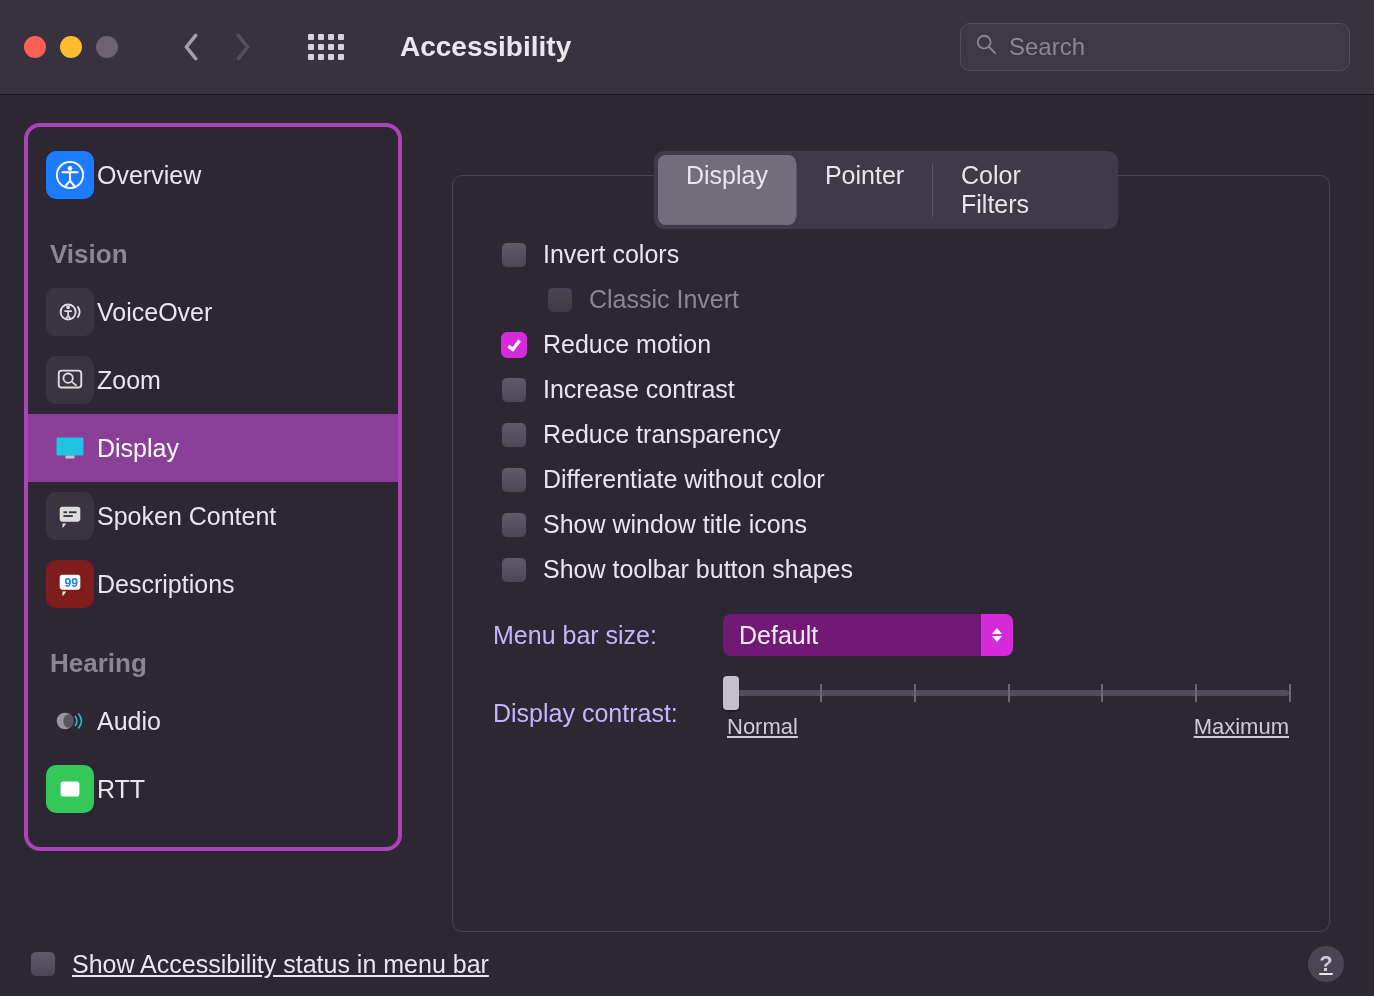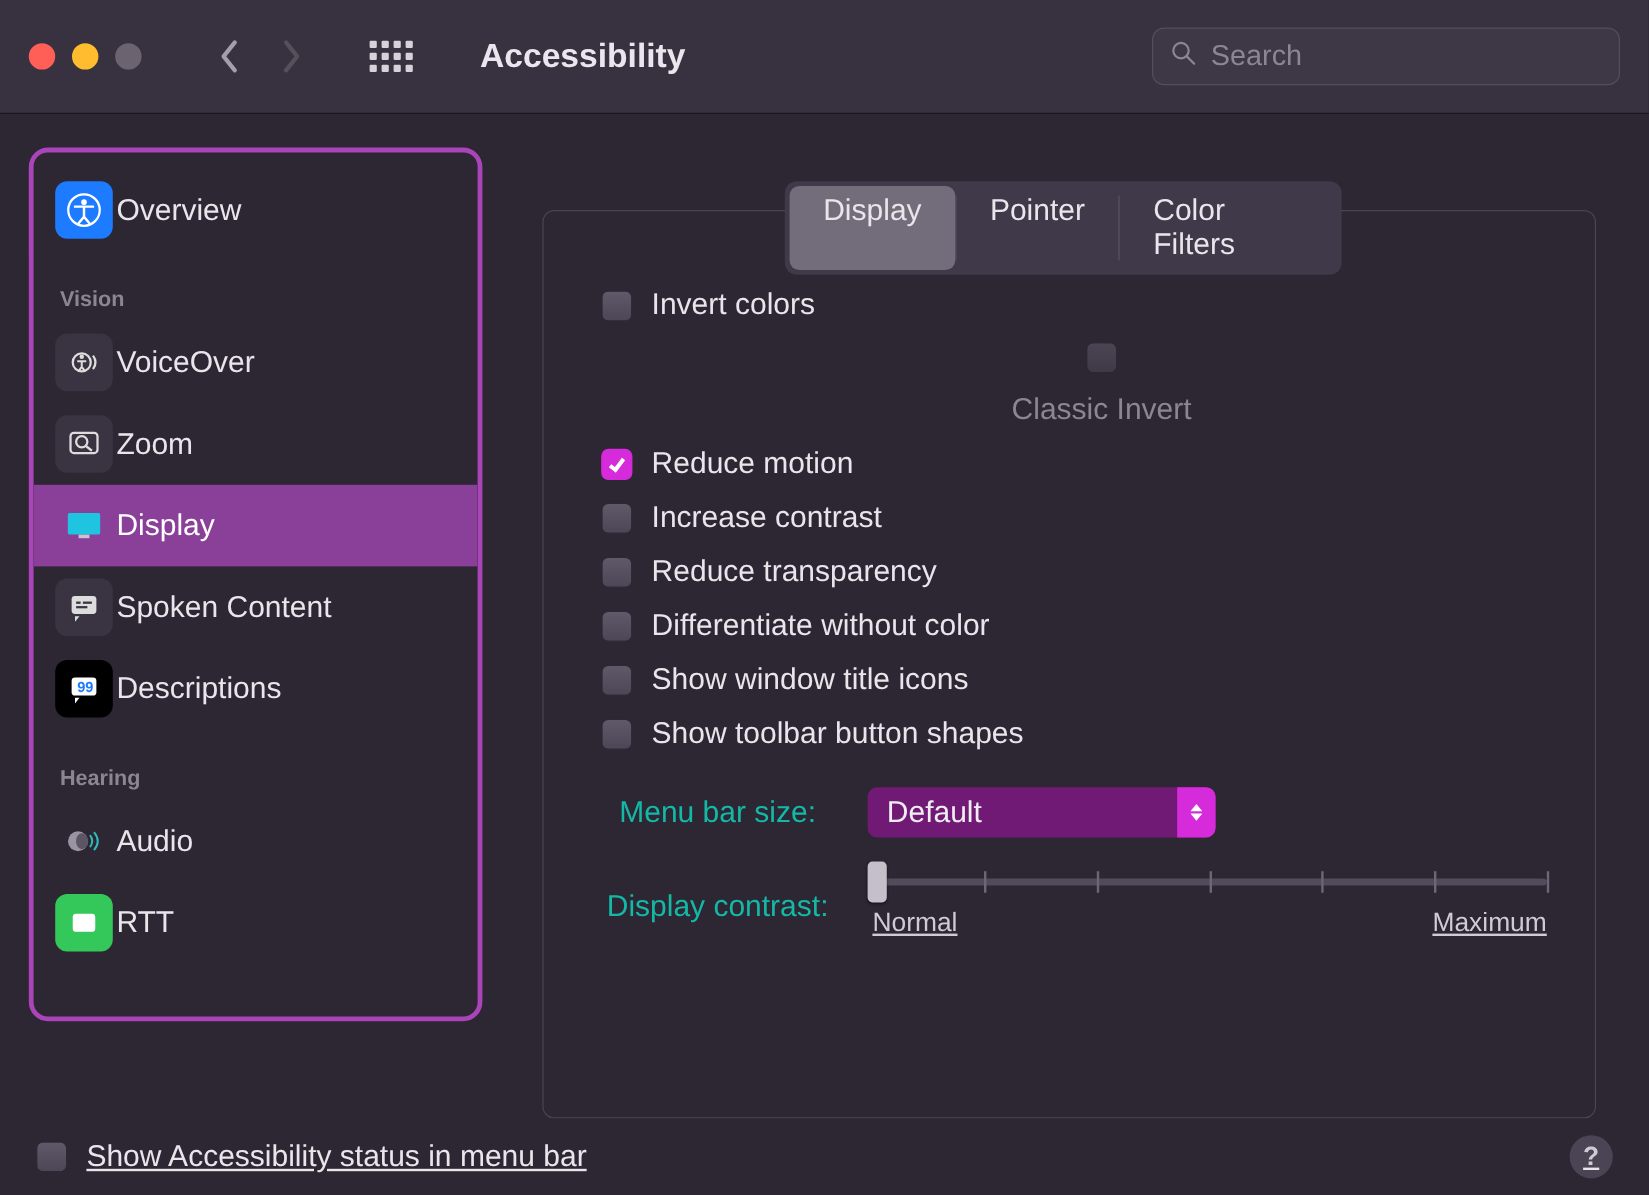--- a/index.html
+++ b/index.html
@@ -101,21 +101,21 @@
     padding: 10px 18px;
     cursor: default;
   }
   .sb-item.selected { background: #8a3f99; }
   .sb-item .label { font-size: 25px; color: #e8e5eb; }
   .sb-item.selected .label { color: #fff; font-weight:500; }
 
   .sb-group {
     padding: 30px 22px 8px 22px;
     color: #8c8592;
-    font-size: 18px;
+    font-size: 26px;
     font-weight: 600;
   }
 
   .sb-icon {
     width: 48px; height: 48px;
     border-radius: 10px;
     display: flex; align-items:center; justify-content:center;
     flex-shrink: 0;
   }
   .sb-icon svg { width: 30px; height: 30px; }
@@ -159,41 +159,41 @@
   }
 
   .checks { margin-left: 8px; margin-top:6px; }
   .check-row {
     display: flex;
     align-items: center;
     gap: 16px;
     margin-bottom: 16px;
     font-size: 25px;
   }
-  .check-row.indent { margin-left: 46px; color: #8c8592; flex-direction: column; }
+  .check-row.indent { margin-left: 46px; color: #8c8592; }
   .cb {
     width: 26px; height: 26px;
     border-radius: 6px;
     background: linear-gradient(#5f596a,#4c4656);
     border: 1px solid #2e2935;
     flex-shrink:0;
     display:flex; align-items:center; justify-content:center;
   }
   .cb.dim { opacity: 0.6; }
   .cb.checked { background: #d52bdb; border-color:#d52bdb; }
   .cb.checked svg { width: 18px; height: 18px; stroke:#fff; stroke-width:3; fill:none; }
 
   .form-row {
     display: flex;
     align-items: center;
     gap: 20px;
     margin-top: 30px;
     font-size: 25px;
   }
-  .form-row .lab { width: 210px; text-align: center; color:#14b8a6; }
+  .form-row .lab { width: 210px; text-align: left; color:#c4b5fd; }
 
   .popup {
     flex: 0 0 290px;
     height: 42px;
     background: #701a75;
     border-radius: 8px;
     display: flex;
     align-items: center;
     padding: 0 0 0 16px;
     position: relative;
@@ -357,21 +357,21 @@
             <path d="M12 24l-4 5v-5" fill="#ddd"></path>
             <rect x="9" y="11" width="4" height="2" fill="#3a3442"></rect>
             <rect x="15" y="11" width="8" height="2" fill="#3a3442"></rect>
             <rect x="9" y="15" width="10" height="2" fill="#3a3442"></rect>
           </svg>
       </div>
       <span class="label">Spoken Content</span>
     </div>
 
     <div class="sb-item">
-      <div class="sb-icon" style="background:#000000">
+      <div class="sb-icon" style="background:#7f1d1d">
         <svg viewBox="0 0 32 32">
             <rect x="5" y="6" width="22" height="16" rx="3" fill="#fff"></rect>
             <path d="M12 24l-4 5v-5" fill="#fff"></path>
             <text x="10" y="19" font-size="13" font-weight="900" fill="#1d7bff">99</text>
           </svg>
       </div>
       <span class="label">Descriptions</span>
     </div>
 
     <div class="sb-group">Hearing</div>

